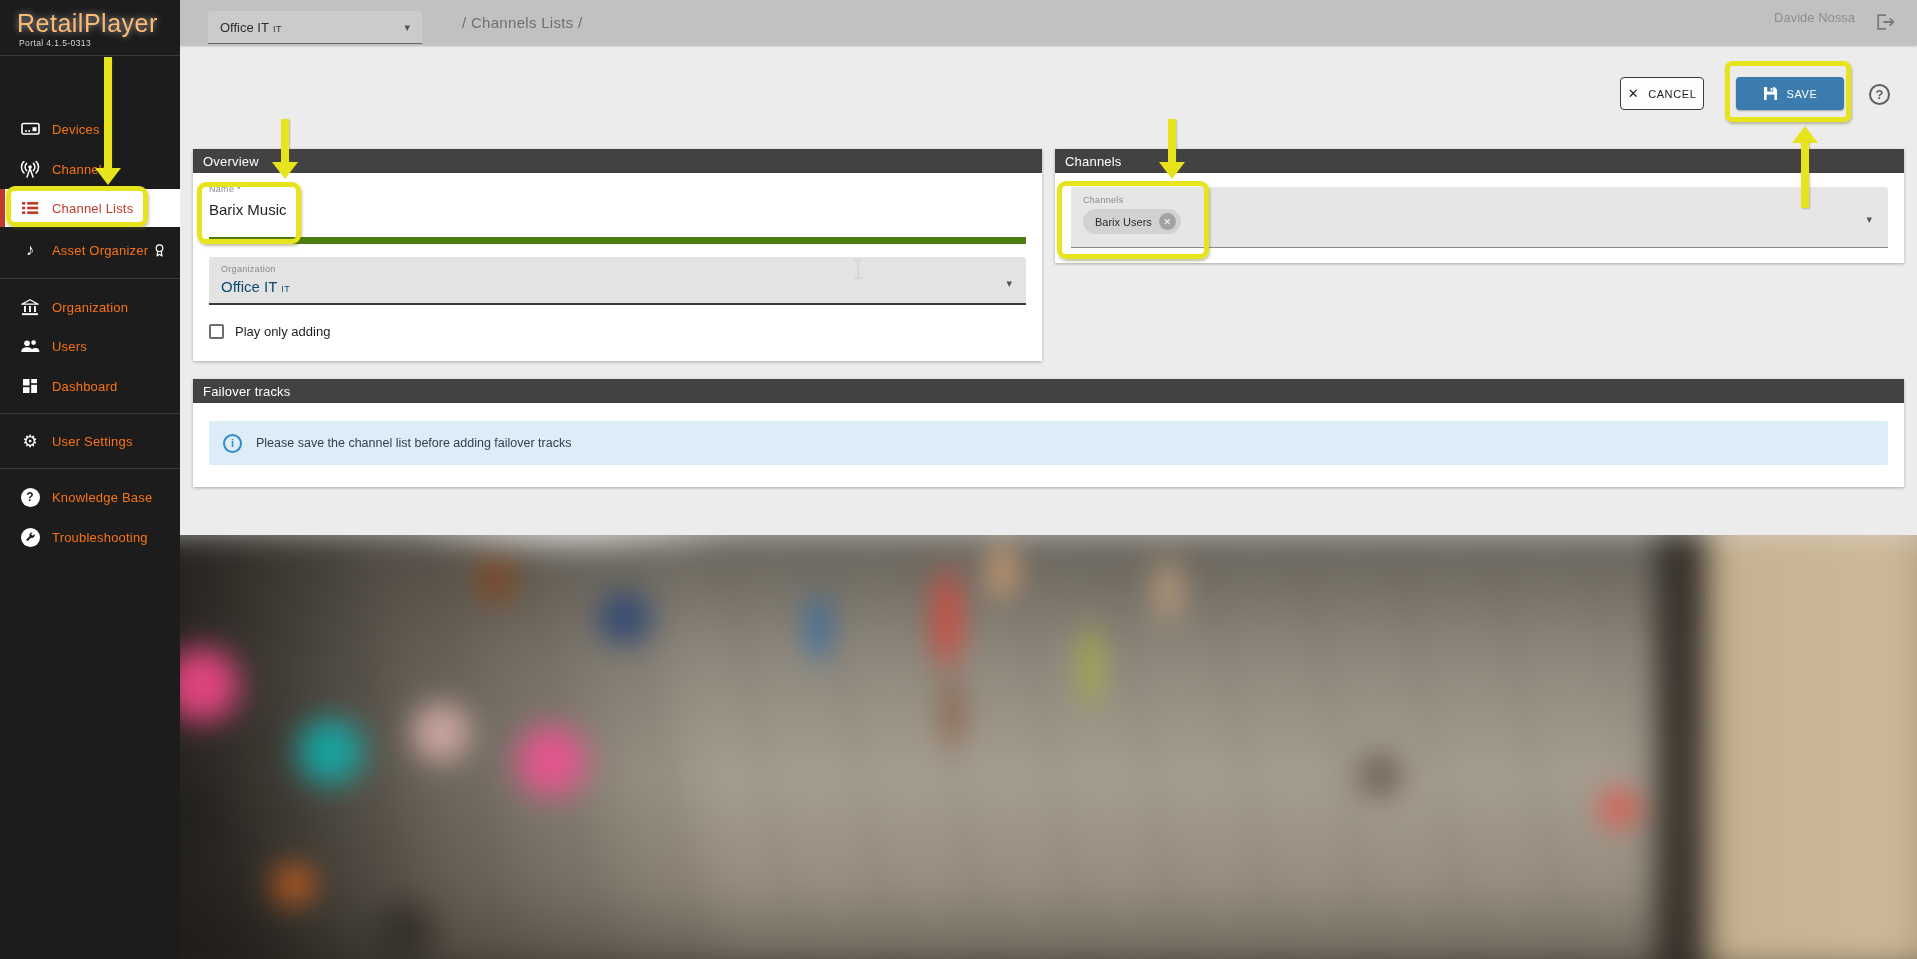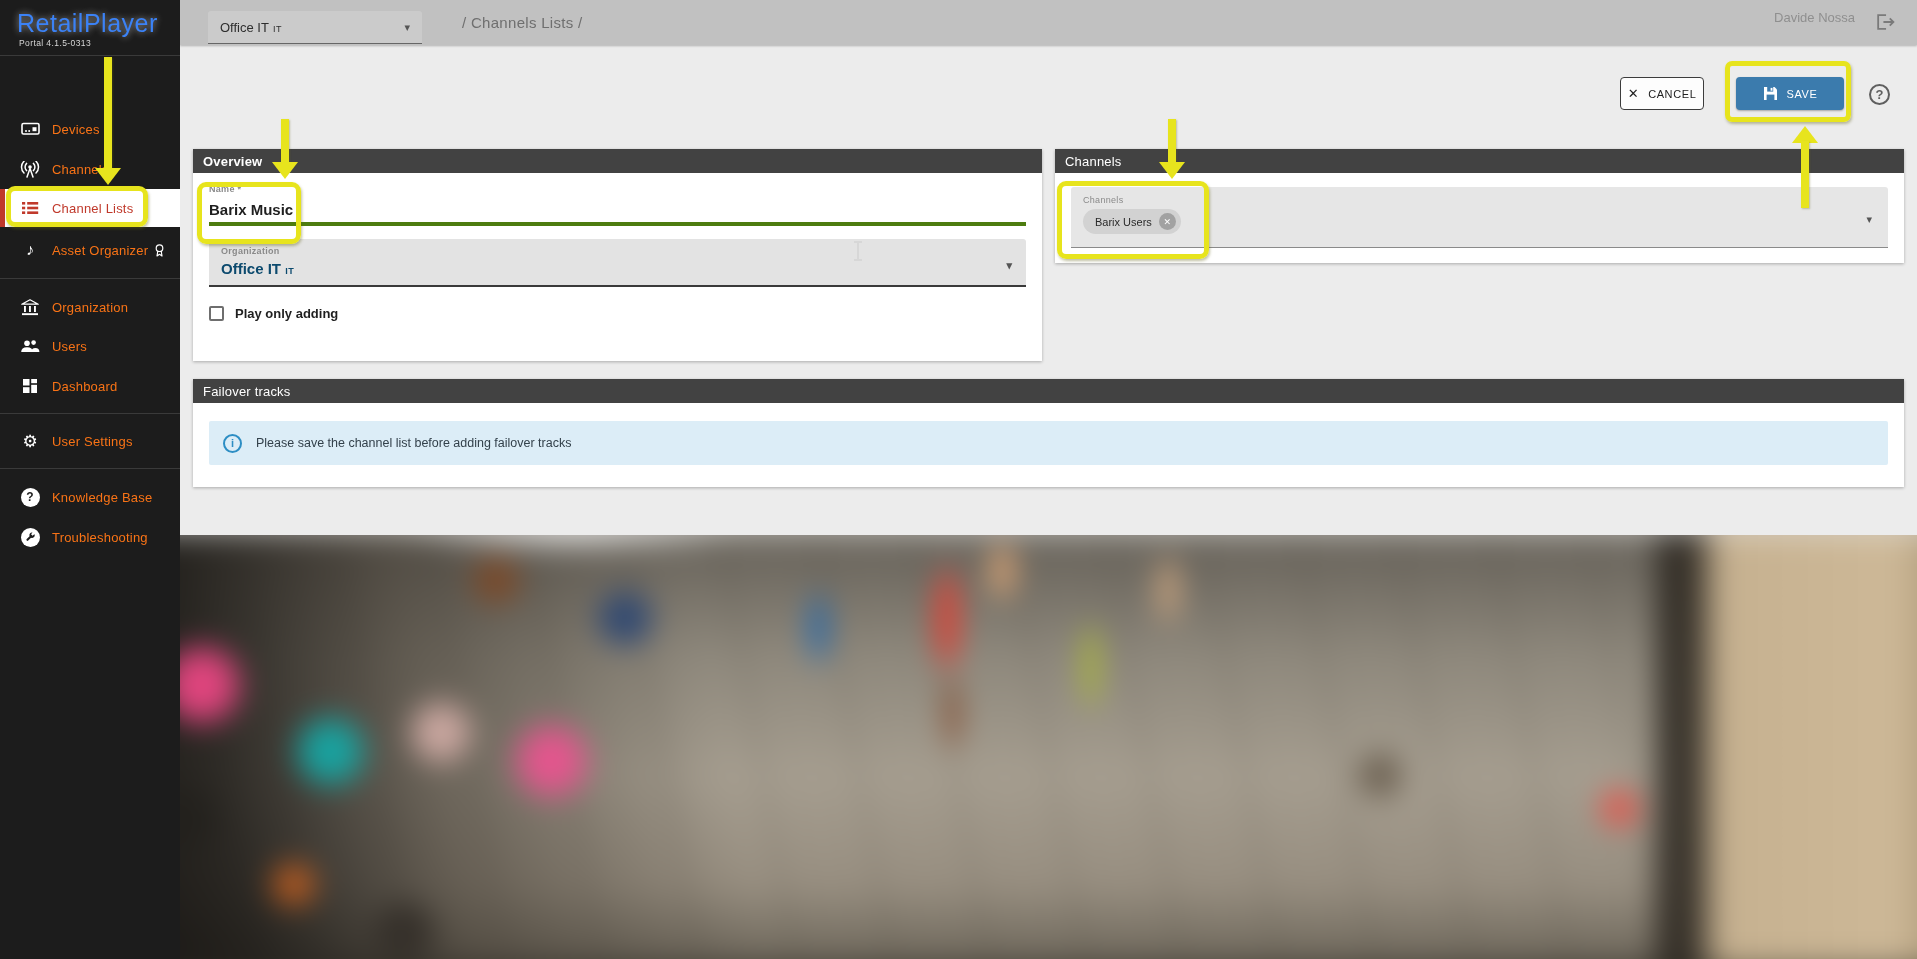--- a/index.html
+++ b/index.html
@@ -2,21 +2,21 @@
 <html><head>
 <meta charset="utf-8">
 <style>
   * { margin:0; padding:0; box-sizing:border-box; }
   html,body { width:1917px; height:959px; font-family:"Liberation Sans", sans-serif; background:#ececec; overflow:hidden; }
   .screen { position:relative; width:1917px; height:959px; overflow:hidden; }
 
   
   .sidebar { position:absolute; left:0; top:0; width:180px; height:959px; background:#1c1c1c; z-index:5; }
   .logo { height:56px; padding:9px 0 0 17px; border-bottom:1px solid #3a3a3a; }
-  .brand { font-size:25px; color:#3b82f6; letter-spacing:.5px; text-shadow:0 0 7px rgba(255,255,255,.6); }
+  .brand { font-size:25px; color:#fdba74; letter-spacing:.5px; text-shadow:0 0 7px rgba(255,255,255,.6); }
   .version { font-size:8.5px; color:#d8d8d8; letter-spacing:.4px; margin-top:0; padding-left:2px; }
   .nav-item { position:absolute; left:0; width:180px; height:36px; display:flex; align-items:center; padding-left:17px; cursor:pointer; }
   .nav-item .ic { width:26px; display:flex; justify-content:center; align-items:center; margin-right:9px; }
   .nav-item .lbl { font-size:13px; color:#f97316; letter-spacing:.2px; }
   .nav-item.active { background:#ffffff; border-left:5px solid #c0392b; padding-left:12px; height:38px; }
   .nav-item.active .lbl { color:#c0392b; }
   .nav-divider { position:absolute; left:0; width:180px; border-top:1px solid #3a3a3a; }
   .circle-ic { width:19px; height:19px; background:#ffffff; border-radius:50%; color:#1c1c1c; font-size:12px; font-weight:bold; display:flex; align-items:center; justify-content:center; }
   .gear-glyph { color:#ffffff; font-size:17px; line-height:1; }
   .note-glyph { color:#ffffff; font-size:16px; line-height:1; }
@@ -36,26 +36,26 @@
   
   .btn { position:absolute; display:flex; align-items:center; justify-content:center; gap:9px; border-radius:4px; font-size:11px; letter-spacing:.6px; cursor:pointer; z-index:6; }
   .btn-cancel { left:1620px; top:77px; width:84px; height:33px; background:#fdfdfd; border:1px solid #3c3c3c; color:#222; }
   .btn-cancel .x { font-size:13px; color:#222; }
   .btn-save { left:1736px; top:77px; width:108px; height:33px; background:#3b7bad; color:#ffffff; box-shadow:0 1px 2px rgba(0,0,0,.3); }
   .help-icon { position:absolute; left:1869px; top:84px; width:21px; height:21px; border:2px solid #5f5f5f; border-radius:50%; color:#5f5f5f; font-size:13px; font-weight:bold; display:flex; align-items:center; justify-content:center; z-index:6; cursor:pointer; }
 
   
   .panel { position:absolute; background:#ffffff; box-shadow:0 1px 3px rgba(0,0,0,.28); z-index:3; }
   .panel-header { height:24px; background:#424242; color:#ffffff; font-size:13px; display:flex; align-items:center; padding-left:10px; letter-spacing:.2px; }
-  .panel-overview { left:193px; top:149px; width:849px; height:212px;font-weight:bold; }
+  .panel-overview { left:193px; top:149px; width:849px; height:212px; }
   .panel-channels { left:1055px; top:149px; width:849px; height:114px; }
   .panel-failover { left:193px; top:379px; width:1711px; height:108px; }
 
   .field-label { font-size:9px; color:#8a8a8a; letter-spacing:.3px; }
-  .field-name { margin:11px 16px 0 16px; padding-bottom:4px; border-bottom:4px solid #4d7c0f; }
+  .field-name { margin:11px 16px 0 16px; padding-bottom:19px; border-bottom:7px solid #4d7c0f; }
   .field-name .value { font-size:15px; color:#1f1f1f; margin-top:7px; }
 
   .field-org { position:relative; margin:13px 16px 0 16px; height:48px; background:#e3e3e3; border-bottom:2px solid #3a3a3a; border-radius:3px 3px 0 0; padding:7px 12px 0 12px; cursor:pointer; }
   .field-org .value { font-size:15px; color:#0c4a6e; margin-top:4px; }
   .field-org .region { font-size:9px; letter-spacing:.5px; }
   .field-org .caret { position:absolute; right:14px; top:20px; }
   .ibeam { position:absolute; left:648px; top:2px; width:2px; height:20px; background:#d7d7d7; }
   .ibeam:before, .ibeam:after { content:""; position:absolute; left:-3px; width:8px; height:2px; background:#d7d7d7; }
   .ibeam:after { bottom:0; }
 

